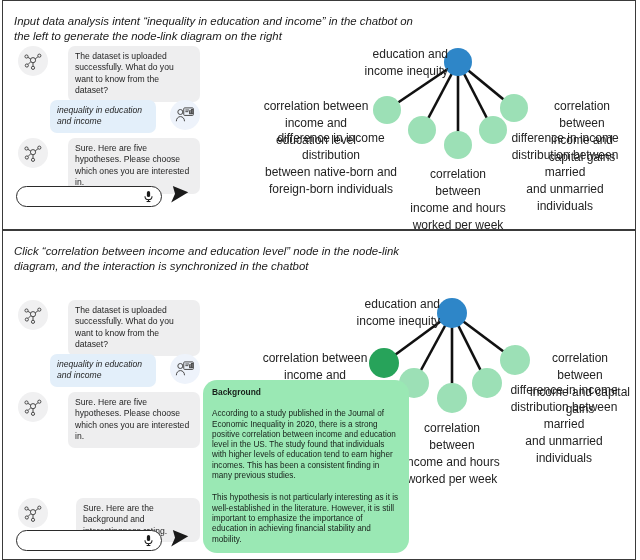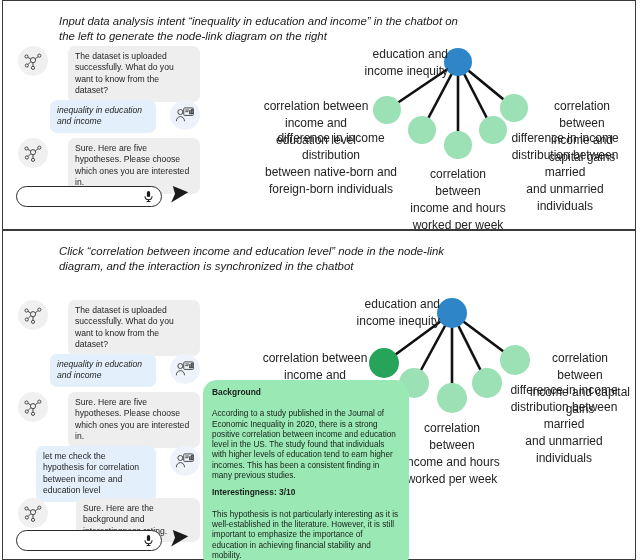--- a/index.html
+++ b/index.html
@@ -11,21 +11,21 @@
   .page{position:relative;width:640px;height:560px;}
 
   .panel{position:absolute;left:2px;width:634px;box-sizing:border-box;
          border:1px solid #3a3a3a;background:#fff;}
   #panel-1{top:0px;height:230px;border-bottom:none;}
   #panel-2{top:230px;height:330px;}
 
   .divider{position:absolute;left:2px;width:634px;height:1px;background:#3a3a3a;top:229px;}
 
   .caption{position:absolute;left:14px;width:400px;
-           font-style:italic;font-size:11.4px;line-height:15px;color:#1a1a1a;margin-left:45px;}
+           font-style:italic;font-size:11.4px;line-height:15px;color:#1a1a1a;}
 
   
   .chat{position:absolute;}
   .msg{position:absolute;display:flex;align-items:flex-start;}
   .avatar{width:30px;height:30px;border-radius:50%;background:#f0f0f1;
           flex:0 0 30px;display:flex;align-items:center;justify-content:center;}
   .avatar svg{display:block;}
   .avatar.user{background:#eef3fb;}
   .bubble{font-size:8.6px;line-height:11.4px;padding:5px 7px;border-radius:7px;
           max-width:118px;color:#1f1f1f;}
@@ -215,34 +215,20 @@
           <circle cx="12" cy="20.2" r="1.9"></circle>
           <line x1="9.3" y1="9.6" x2="5.9" y2="7.6"></line>
             <line x1="14.6" y1="9.5" x2="17.9" y2="7"></line>
           <line x1="9.4" y1="12.8" x2="6.1" y2="16.1"></line>
             <line x1="12" y1="14.1" x2="12" y2="18.3"></line>
         </svg>
       </div>
       <div class="bubble bot">Sure. Here are five hypotheses. Please choose which ones you are interested in.</div>
     </div>
 
-    <div class="msg right" style="left:18px;top:146px;width:164px;">
-      <div class="bubble user" style="max-width:126px;font-style:normal;">let me check the hypothesis for correlation between income and education level</div>
-      <div class="avatar user">
-        <svg width="20" height="20" viewBox="0 0 24 24" fill="none" stroke="#4a4a4a" stroke-width="1.2">
-          <rect x="10.5" y="3.5" width="11.5" height="9" rx="1"></rect>
-          <line x1="12.4" y1="6" x2="17" y2="6"></line>
-            <line x1="12.4" y1="8" x2="16" y2="8"></line>
-          <rect x="17.5" y="7" width="1.6" height="3.4"></rect>
-            <rect x="19.7" y="5.4" width="1.6" height="5"></rect>
-          <circle cx="6.4" cy="8.4" r="3"></circle>
-          <path d="M1.6 19.5c0-3.3 2.2-5.6 4.9-5.6s4.9 2.3 4.9 5.6"></path>
-        </svg>
-      </div>
-    </div>
 
     <div class="msg" style="left:0;top:198px;gap:8px;">
       <div class="avatar">
         <svg width="20" height="20" viewBox="0 0 24 24" fill="none" stroke="#4a4a4a" stroke-width="1.2">
           <circle cx="12" cy="11" r="3.1"></circle>
             <circle cx="4.2" cy="6.6" r="1.9"></circle>
           <circle cx="19.6" cy="5.6" r="1.9"></circle>
             <circle cx="4.6" cy="17.4" r="1.9"></circle>
           <circle cx="12" cy="20.2" r="1.9"></circle>
           <line x1="9.3" y1="9.6" x2="5.9" y2="7.6"></line>
@@ -299,17 +285,16 @@
     <div class="nlabel" style="left:238px;top:92px;width:128px;">difference in income
 distribution between married
 and unmarried individuals</div>
     <div class="nlabel" style="left:266px;top:60px;width:104px;">correlation between
 income and capital gains</div>
   </div>
 
   <div class="tooltip" style="left:203px;top:380px;border-radius:14px;">
     <h4>Background</h4>
     <p>According to a study published in the Journal of Economic Inequality in 2020, there is a strong positive correlation between income and education level in the US. The study found that individuals with higher levels of education tend to earn higher incomes. This has been a consistent finding in many previous studies.</p>
-    <h4>Interestingness: 3/10</h4>
     <p class="last">This hypothesis is not particularly interesting as it is well-established in the literature. However, it is still important to emphasize the importance of education in achieving financial stability and mobility.</p>
   </div>
 
 </div>
 
 </body></html>

